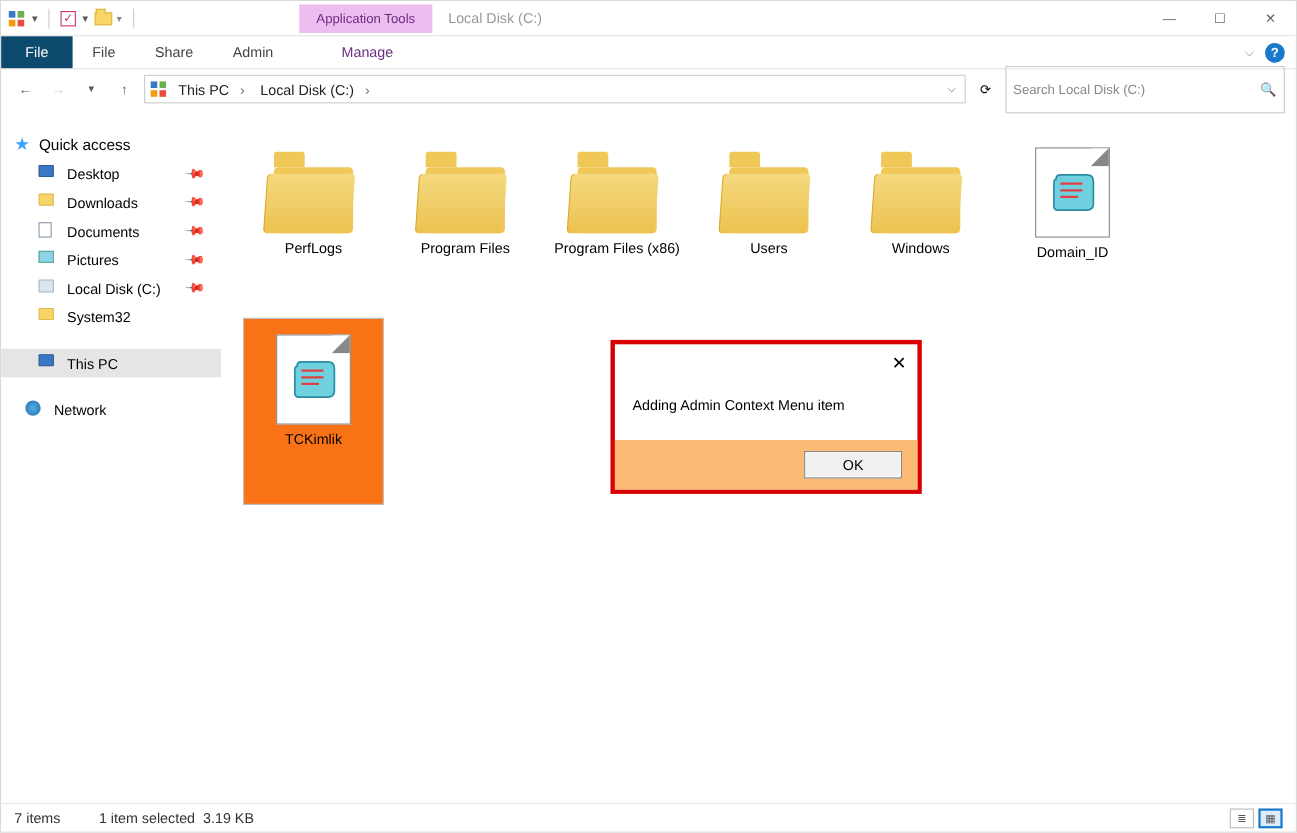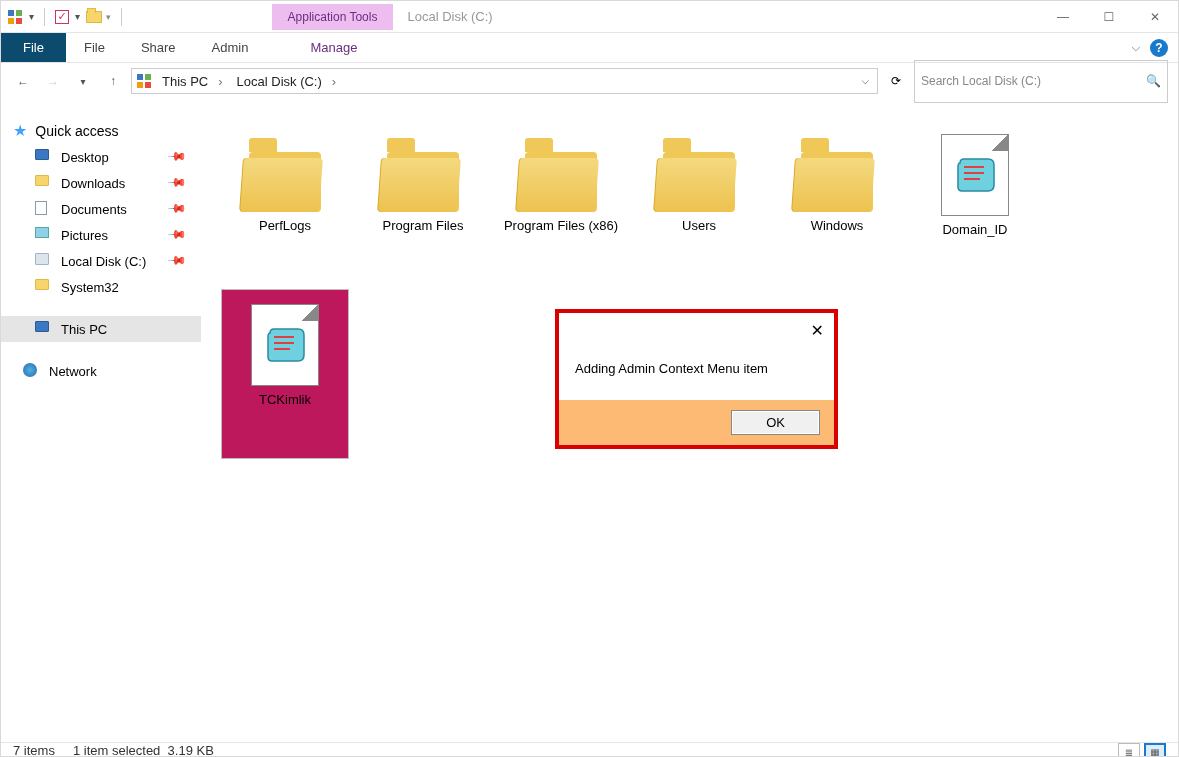--- a/index.html
+++ b/index.html
@@ -47,34 +47,34 @@
   .np-item.selected { background:#e5e5e5; margin-left:-12px; padding-left:34px; }
   .np-section { margin-top:16px; }
   .np-icon { width:16px; height:16px; display:inline-block;}
   .foldico{width:14px;height:11px;background:#f8d568;border:1px solid #e0b94c;border-radius:1px;}
   .diskico{width:14px;height:12px;background:#dce5ee;border:1px solid #9fb4c9;border-radius:1px;}
   .monico{width:14px;height:11px;background:#3a78c3;border:1px solid #2c5a92;border-radius:1px;}
   .netico{width:14px;height:14px;background:radial-gradient(circle,#4fb0e8,#2b6aa3);border-radius:50%;}
   
   .content { flex:1; padding:20px 20px; display:flex; flex-wrap:wrap; align-content:flex-start; gap:0 10px;}
   .item { width:128px; height:170px; display:flex; flex-direction:column; align-items:center; padding:6px 4px; border:1px solid transparent; text-align:center; font-size:13px;}
-  .item.selected { background:#be185d; border:1px solid #bfbfbf;}
+  .item.selected { background:#f97316; border:1px solid #bfbfbf;}
   .item .lbl { margin-top:6px; line-height:1.3; }
   
   .bigfolder { width:88px; height:74px; position:relative; margin-top:12px;}
   .bigfolder .bf-back{position:absolute;bottom:0;left:8px;width:72px;height:60px;background:#efc858;border-radius:4px;}
   .bigfolder .bf-tab{position:absolute;top:0;left:8px;width:28px;height:14px;background:#efc858;border-radius:3px 3px 0 0;}
   .bigfolder .bf-front{position:absolute;bottom:0;left:0;width:80px;height:54px;background:linear-gradient(#f4d97f,#edc24f);border-radius:4px;transform:skewX(-4deg);box-shadow:1px 0 0 #d8a830 inset;}
   
   .scriptfile { width:68px; height:82px; background:#fff; border:1px solid #888; position:relative; margin-top:8px;}
   .scriptfile::after{content:"";position:absolute;top:0;right:0;width:16px;height:16px;background:linear-gradient(135deg,#fff 48%, #888 50%);}
   .scriptfile .scroll{position:absolute;top:18px;left:12px;width:44px;height:44px;}
   .scroll svg{width:44px;height:44px;}
   
-  .statusbar { position:absolute; bottom:0; left:0; right:0; height:14px; border-top:1px solid #e5e5e5; display:flex; padding:0 12px; font-size:13px; color:#333; gap:18px;}
+  .statusbar { position:absolute; bottom:0; left:0; right:0; height:26px; border-top:1px solid #e5e5e5; display:flex; align-items:center; padding:0 12px; font-size:13px; color:#333; gap:35px;}
   .statusbar .viewbtns{margin-left:auto;display:flex;gap:4px;}
   .vbtn{width:22px;height:18px;border:1px solid #bbb;display:flex;align-items:center;justify-content:center;font-size:10px;color:#555;}
   .vbtn.active{border:2px solid #1979ca;background:#dcecf9;}
   
   .dialog-wrap{position:absolute;top:308px;left:554px;width:283px;border:4px solid #d80000;background:#fff;}
   .dialog-title{height:34px;display:flex;align-items:center;justify-content:flex-end;padding:0 10px;}
   .dialog-close{font-size:16px;cursor:default;}
   .dialog-body{padding:14px 16px 24px;font-size:13px;}
   .dialog-btns{background:#fdba74;padding:10px 14px;display:flex;justify-content:flex-end;}
   .dlg-ok{border:1px solid #888;background:#f0f0f0;padding:4px 34px;font-size:13px;box-shadow:inset 0 0 0 1px #fff;}

